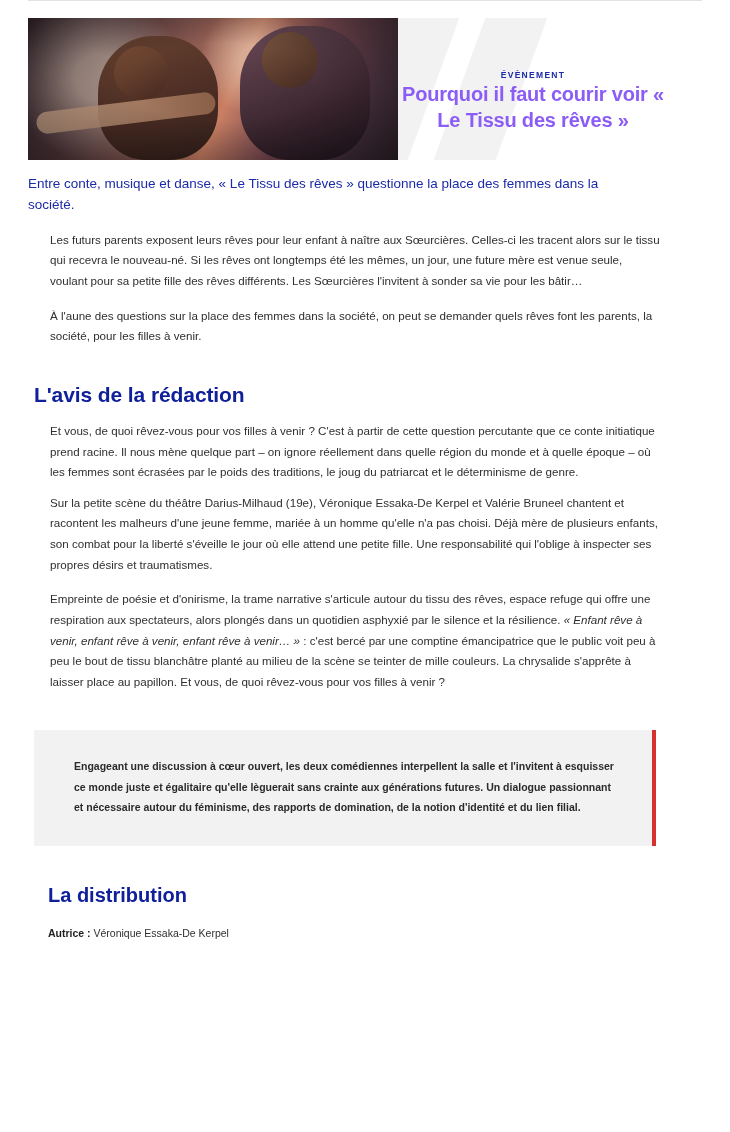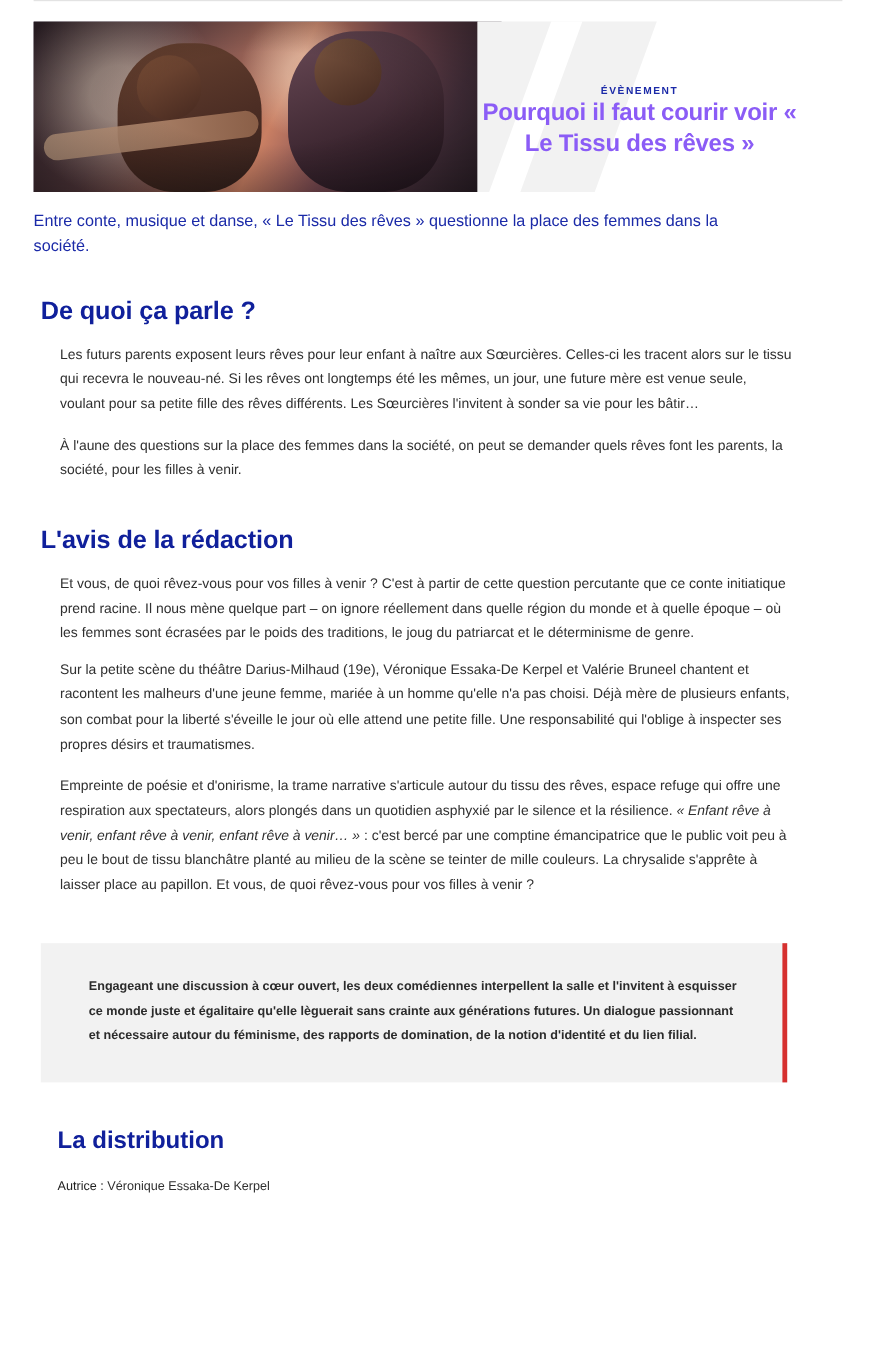--- a/index.html
+++ b/index.html
@@ -211,21 +211,21 @@
     font-weight: 800;
     color: #10209b;
   }
   .credit {
     margin: 18px 0 0 20px;
     font-size: 10.5px;
     line-height: 1.7;
     color: #2f2f2f;
   }
   .credit .role {
-    font-weight: 400;
+    font-weight: 700;
     color: #1f1f1f;
   }
 </style>
 </head>
 <body>
 
 <div class="page">
 
   <div class="top-rule"></div>
 
@@ -242,21 +242,20 @@
       <div class="hero-swoosh2"></div>
       <div class="hero-kicker">ÉVÈNEMENT</div>
       <div class="hero-title">Pourquoi il faut courir voir « Le Tissu des rêves »</div>
     </div>
   </div>
 
   <div class="content">
 
     <p class="standfirst">Entre conte, musique et danse, « Le Tissu des rêves » questionne la place des femmes dans la société.</p>
 
-    <h2 class="section">De quoi ça parle ?</h2>
     <p class="body">Les futurs parents exposent leurs rêves pour leur enfant à naître aux Sœurcières. Celles-ci les tracent alors sur le tissu qui recevra le nouveau-né. Si les rêves ont longtemps été les mêmes, un jour, une future mère est venue seule, voulant pour sa petite fille des rêves différents. Les Sœurcières l'invitent à sonder sa vie pour les bâtir…</p>
     <p class="body">À l'aune des questions sur la place des femmes dans la société, on peut se demander quels rêves font les parents, la société, pour les filles à venir.</p>
 
     <h2 class="section spaced-top">L'avis de la rédaction</h2>
     <p class="body">Et vous, de quoi rêvez-vous pour vos filles à venir ? C'est à partir de cette question percutante que ce conte initiatique prend racine. Il nous mène quelque part – on ignore réellement dans quelle région du monde et à quelle époque – où les femmes sont écrasées par le poids des traditions, le joug du patriarcat et le déterminisme de genre.</p>
     <p class="body tight">Sur la petite scène du théâtre Darius-Milhaud (19e), Véronique Essaka-De Kerpel et Valérie Bruneel chantent et racontent les malheurs d'une jeune femme, mariée à un homme qu'elle n'a pas choisi. Déjà mère de plusieurs enfants, son combat pour la liberté s'éveille le jour où elle attend une petite fille. Une responsabilité qui l'oblige à inspecter ses propres désirs et traumatismes.</p>
 
     <p class="body">
       <span>Empreinte de poésie et d'onirisme, la trame narrative s'articule autour du tissu des rêves, espace refuge qui offre une respiration aux spectateurs, alors plongés dans un quotidien asphyxié par le silence et la résilience. </span><em>« Enfant rêve à venir, enfant rêve à venir, enfant rêve à venir… »</em><span> : c'est bercé par une comptine émancipatrice que le public voit peu à peu le bout de tissu blanchâtre planté au milieu de la scène se teinter de mille couleurs. La chrysalide s'apprête à laisser place au papillon. Et vous, de quoi rêvez-vous pour vos filles à venir ?</span>
     </p>

